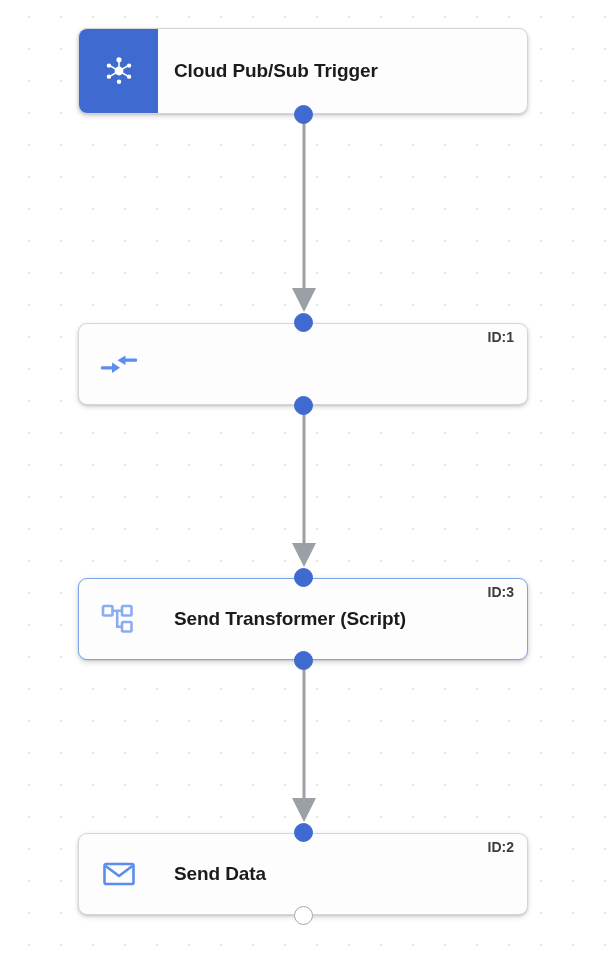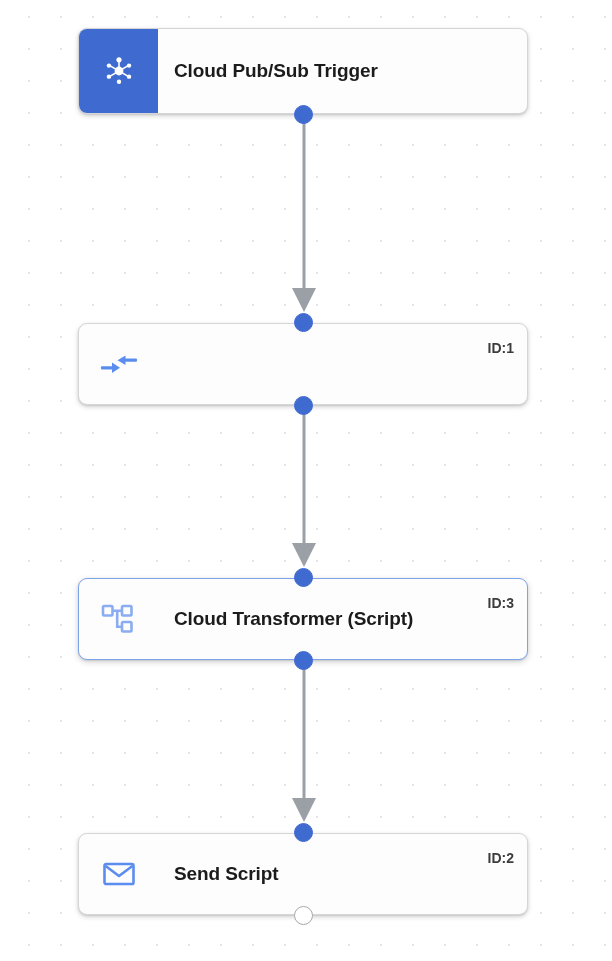--- a/index.html
+++ b/index.html
@@ -73,21 +73,21 @@
     font-size: 19px;
     font-weight: bold;
     color: #1b1b1b;
     letter-spacing: -0.1px;
     white-space: nowrap;
     margin-left: 16px;
   }
 
   .node-id {
     position: absolute;
-    top: 16px;
+    top: 5px;
     right: 13px;
     font-size: 14px;
     font-weight: bold;
     color: #3c3c3c;
     letter-spacing: 0px;
   }
 
   
   .handle {
     position: absolute;
@@ -175,34 +175,34 @@
       <svg width="38" height="34" viewBox="0 0 38 34">
         <g fill="none" stroke="#8aacf2" stroke-width="2.6">
           <rect x="3" y="4" width="9.5" height="9.5" rx="1.2"></rect>
           <rect x="22" y="4" width="9.5" height="9.5" rx="1.2"></rect>
           <rect x="22" y="20" width="9.5" height="9.5" rx="1.2"></rect>
           <path d="M12.5 8.75 H22" stroke-linecap="butt"></path>
           <path d="M17.2 8.75 V24.75 H22" stroke-linecap="butt"></path>
         </g>
       </svg>
     </div>
-    <div class="node-title">Cloud Transformer (Script)</div>
+    <div class="node-title">Send Transformer (Script)</div>
     <div class="node-id">ID:3</div>
   </div>
   <div class="handle filled" style="left:294px; top:568px;"></div>
   <div class="handle filled" style="left:294px; top:651px;"></div>
 
   <div class="node" style="left:78px; top:833px; width:450px; height:82px;">
     <div class="icon-cell">
       <svg width="36" height="30" viewBox="0 0 36 30">
         <g fill="none" stroke="#5b8def" stroke-width="2.6" stroke-linejoin="round">
           <rect x="3.5" y="5" width="29" height="20" rx="1.6"></rect>
           <path d="M4.6 7 L18 17 L31.4 7"></path>
         </g>
       </svg>
     </div>
-    <div class="node-title">Send Script</div>
+    <div class="node-title">Send Data</div>
     <div class="node-id">ID:2</div>
   </div>
   <div class="handle filled" style="left:294px; top:823px;"></div>
   <div class="handle hollow" style="left:294px; top:906px;"></div>
 
 </div>
 
 </body></html>

